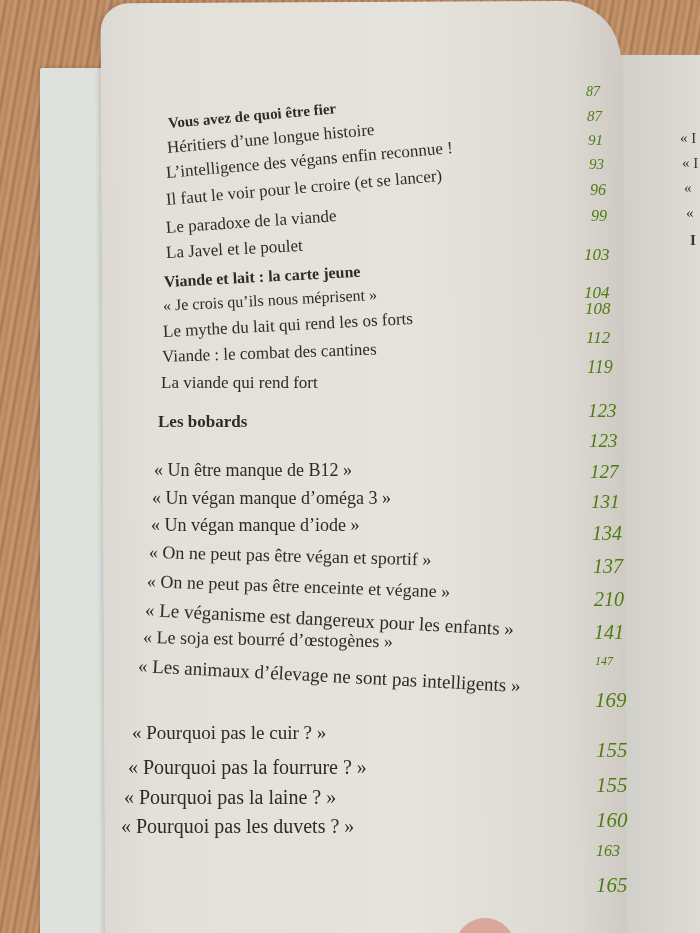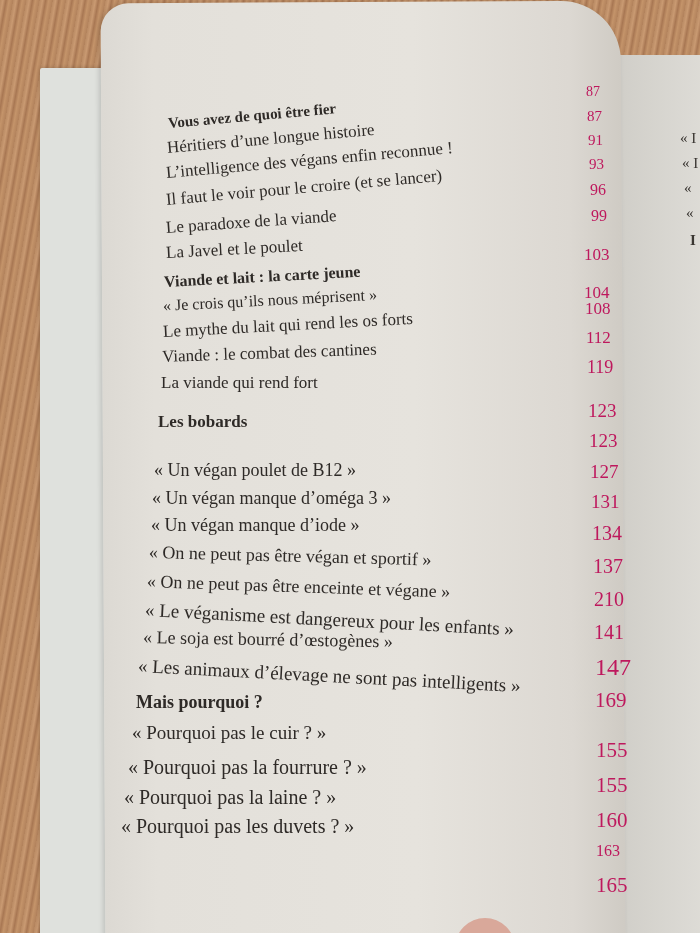--- a/index.html
+++ b/index.html
@@ -23,21 +23,21 @@
   .main-page {
     position:absolute; left:103px; top:2px; width:520px; height:940px;
     background: linear-gradient(90deg, #dcd9d3 0%, #e3e0da 10%, #e6e3dd 60%, #dcd8d2 90%, #cfcbc4 100%);
     border-radius: 28px 60px 0 0;
     transform: rotate(-0.3deg);
     box-shadow: -2px 0 5px rgba(0,0,0,0.15);
   }
   .toc { position:absolute; left:0; top:0; width:700px; height:933px; color:#2e2a27; }
   .entry { position:absolute; white-space:nowrap; }
   .entry.head { font-weight:bold; }
-  .pg { position:absolute; white-space:nowrap; color:#be185d; }
+  .pg { position:absolute; white-space:nowrap; color:#4d7c0f;font-style:italic; }
   .finger {
     position:absolute; left:455px; top:918px; width:60px; height:30px;
     border-radius:30px 30px 0 0; background:#d9a89a;
   }
 </style>
 </head>
 <body>
 
 <div class="back-page"></div>
 <div class="right-page">
@@ -58,30 +58,29 @@
   <span class="entry" style="left:166px;top:218px;font-size:17px;transform:rotate(-4deg);transform-origin:left">Le paradoxe de la viande</span>
   <span class="entry" style="left:166px;top:243px;font-size:17px;transform:rotate(-3deg);transform-origin:left">La Javel et le poulet</span>
 
   <span class="entry head" style="left:164px;top:273px;font-size:16px;transform:rotate(-3deg);transform-origin:left">Viande et lait : la carte jeune</span>
   <span class="entry" style="left:163px;top:297px;font-size:16px;transform:rotate(-3deg);transform-origin:left">« Je crois qu’ils nous méprisent »</span>
   <span class="entry" style="left:163px;top:322px;font-size:17px;transform:rotate(-3deg);transform-origin:left">Le mythe du lait qui rend les os forts</span>
   <span class="entry" style="left:162px;top:347px;font-size:17px;transform:rotate(-2deg);transform-origin:left">Viande : le combat des cantines</span>
   <span class="entry" style="left:161px;top:373px;font-size:17px">La viande qui rend fort</span>
 
   <span class="entry head" style="left:158px;top:412px;font-size:17px">Les bobards</span>
-  <span class="entry" style="left:154px;top:460px;font-size:18px">« Un végan poulet de B12 »</span>
+  <span class="entry" style="left:154px;top:460px;font-size:18px">« Un être manque de B12 »</span>
   <span class="entry" style="left:152px;top:488px;font-size:18px">« Un végan manque d’oméga 3 »</span>
   <span class="entry" style="left:151px;top:515px;font-size:18px">« Un végan manque d’iode »</span>
   <span class="entry" style="left:149px;top:542px;font-size:18px;transform:rotate(1.5deg);transform-origin:left">« On ne peut pas être végan et sportif »</span>
   <span class="entry" style="left:147px;top:571px;font-size:18px;transform:rotate(2deg);transform-origin:left">« On ne peut pas être enceinte et végane »</span>
   <span class="entry" style="left:145px;top:599px;font-size:19px;transform:rotate(3deg);transform-origin:left">« Le véganisme est dangereux pour les enfants »</span>
   <span class="entry" style="left:143px;top:627px;font-size:18px;transform:rotate(1deg);transform-origin:left">« Le soja est bourré d’œstogènes »</span>
   <span class="entry" style="left:138px;top:655px;font-size:19px;transform:rotate(3deg);transform-origin:left">« Les animaux d’élevage ne sont pas intelligents »</span>
 
-  <span class="entry head" style="left:136px;top:692px;font-size:18px">Mais pourquoi ?</span>
   <span class="entry" style="left:132px;top:722px;font-size:19px">« Pourquoi pas le cuir ? »</span>
   <span class="entry" style="left:128px;top:756px;font-size:20px">« Pourquoi pas la fourrure ? »</span>
   <span class="entry" style="left:124px;top:786px;font-size:20px">« Pourquoi pas la laine ? »</span>
   <span class="entry" style="left:121px;top:815px;font-size:20px">« Pourquoi pas les duvets ? »</span>
 
   <span class="pg" style="left:586px;top:84px;font-size:14px">87</span>
   <span class="pg" style="left:587px;top:108px;font-size:15px">87</span>
   <span class="pg" style="left:588px;top:132px;font-size:15px">91</span>
   <span class="pg" style="left:589px;top:156px;font-size:15px">93</span>
   <span class="pg" style="left:590px;top:181px;font-size:16px">96</span>
@@ -92,21 +91,21 @@
   <span class="pg" style="left:586px;top:328px;font-size:17px">112</span>
   <span class="pg" style="left:587px;top:357px;font-size:18px">119</span>
   <span class="pg" style="left:588px;top:400px;font-size:19px">123</span>
   <span class="pg" style="left:589px;top:430px;font-size:19px">123</span>
   <span class="pg" style="left:590px;top:461px;font-size:19px">127</span>
   <span class="pg" style="left:591px;top:491px;font-size:19px">131</span>
   <span class="pg" style="left:592px;top:522px;font-size:20px">134</span>
   <span class="pg" style="left:593px;top:555px;font-size:20px">137</span>
   <span class="pg" style="left:594px;top:588px;font-size:20px">210</span>
   <span class="pg" style="left:594px;top:621px;font-size:20px">141</span>
-  <span class="pg" style="left:595px;top:654px;font-size:24px">147</span>
+  <span class="pg" style="left:595px;top:654px;font-size:12px">147</span>
   <span class="pg" style="left:595px;top:688px;font-size:21px">169</span>
   <span class="pg" style="left:596px;top:738px;font-size:21px">155</span>
   <span class="pg" style="left:596px;top:773px;font-size:21px">155</span>
   <span class="pg" style="left:596px;top:808px;font-size:21px">160</span>
   <span class="pg" style="left:596px;top:842px;font-size:16px">163</span>
   <span class="pg" style="left:596px;top:873px;font-size:21px">165</span>
 </div>
 
 <div class="finger"></div>
 

